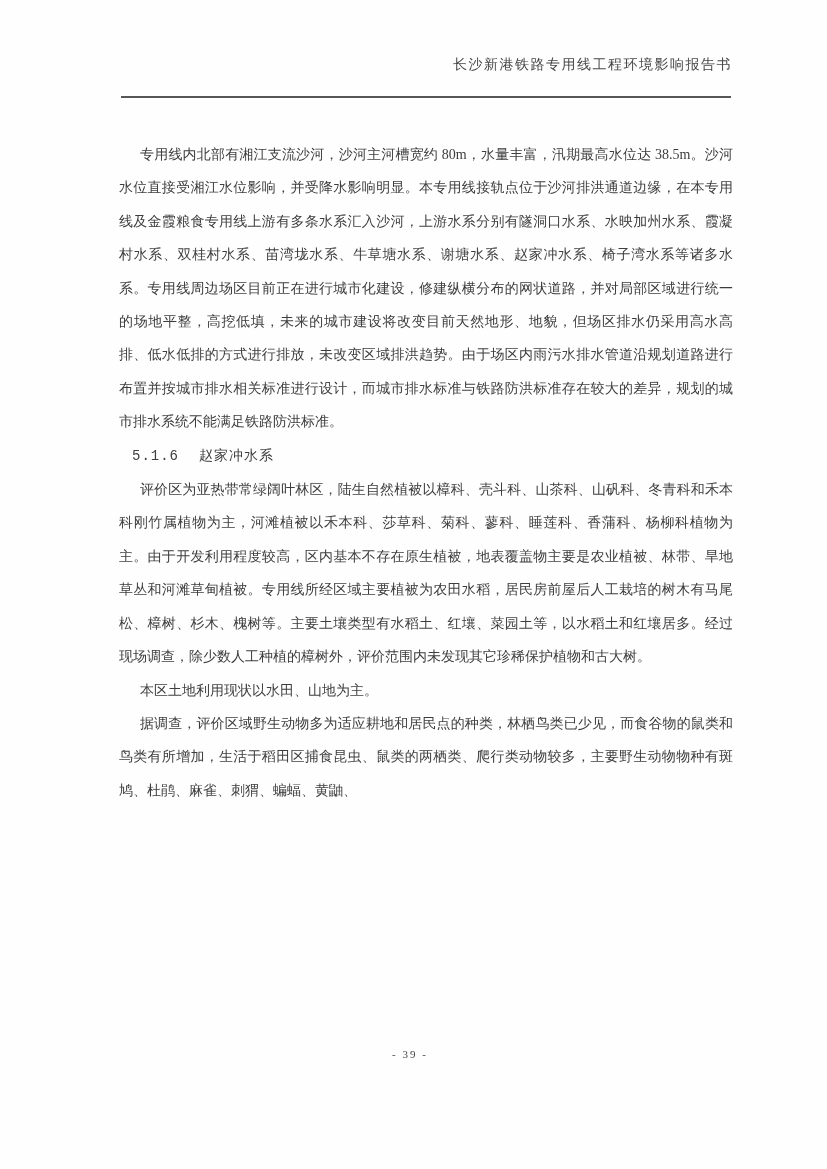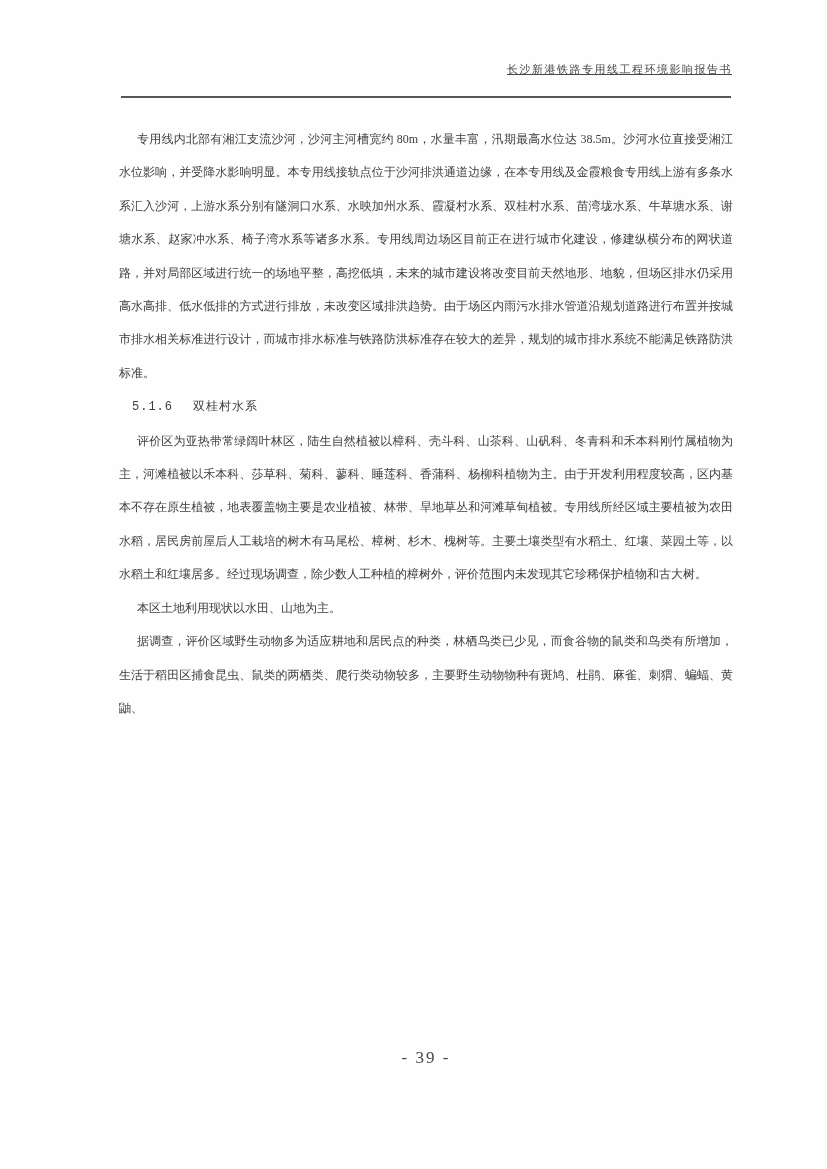--- a/index.html
+++ b/index.html
@@ -11,44 +11,43 @@
     position: relative;
     width: 827px;
     height: 1169px;
     background: #fefefe;
     font-family: "Liberation Serif", "DejaVu Serif", serif;
     color: #3d3d3d;
     overflow: hidden;
   }
   .header-title {
     position: absolute;
-    top: 62px;
+    top: 56px;
     left: 120px;
     width: 612px;
     text-align: right;
-    font-size: 11px;
+    font-size: 14px;
     letter-spacing: 1.5px;
     color: #474747;
     white-space: nowrap;
-    text-decoration: underline;
   }
   .header-rule {
     position: absolute;
     top: 96px;
     left: 121px;
     width: 610px;
     height: 2px;
     background: #565656;
   }
   .content {
     position: absolute;
-    top: 123px;
+    top: 138px;
     left: 119px;
     width: 614px;
-    font-size: 12px;
+    font-size: 14px;
     line-height: 33.4px;
     text-align: justify;
     text-justify: inter-ideograph;
     color: #3d3d3d;
   }
   .content p {
     margin: 0;
     padding: 0;
   }
   p.body-para {
@@ -61,38 +60,38 @@
     letter-spacing: 1px;
     margin-right: 20px;
     font-family: Liberation Mono, monospace;
   }
   p.heading .htitle {
     letter-spacing: 1px;
   }
   .footer {
     position: absolute;
     top: 1048px;
-    left: 120px;
+    left: 104px;
     width: 612px;
     text-align: center;
-    font-size: 17px;
+    font-size: 11px;
     letter-spacing: 2px;
     color: #474747;
   }
 </style>
 </head>
 <body>
 
 <div class="page">
   <div class="header-title">长沙新港铁路专用线工程环境影响报告书</div>
   <div class="header-rule"></div>
 
   <div class="content">
       <p class="body-para">专用线内北部有湘江支流沙河，沙河主河槽宽约 80m，水量丰富，汛期最高水位达 38.5m。沙河水位直接受湘江水位影响，并受降水影响明显。本专用线接轨点位于沙河排洪通道边缘，在本专用线及金霞粮食专用线上游有多条水系汇入沙河，上游水系分别有隧洞口水系、水映加州水系、霞凝村水系、双桂村水系、苗湾垅水系、牛草塘水系、谢塘水系、赵家冲水系、椅子湾水系等诸多水系。专用线周边场区目前正在进行城市化建设，修建纵横分布的网状道路，并对局部区域进行统一的场地平整，高挖低填，未来的城市建设将改变目前天然地形、地貌，但场区排水仍采用高水高排、低水低排的方式进行排放，未改变区域排洪趋势。由于场区内雨污水排水管道沿规划道路进行布置并按城市排水相关标准进行设计，而城市排水标准与铁路防洪标准存在较大的差异，规划的城市排水系统不能满足铁路防洪标准。</p>
-      <p class="heading"><span class="hnum">5.1.6</span><span class="htitle">双桂村水系</span></p>
+      <p class="heading"><span class="hnum">5.1.6</span><span class="htitle">赵家冲水系</span></p>
       <p class="body-para">评价区为亚热带常绿阔叶林区，陆生自然植被以樟科、壳斗科、山茶科、山矾科、冬青科和禾本科刚竹属植物为主，河滩植被以禾本科、莎草科、菊科、蓼科、睡莲科、香蒲科、杨柳科植物为主。由于开发利用程度较高，区内基本不存在原生植被，地表覆盖物主要是农业植被、林带、旱地草丛和河滩草甸植被。专用线所经区域主要植被为农田水稻，居民房前屋后人工栽培的树木有马尾松、樟树、杉木、槐树等。主要土壤类型有水稻土、红壤、菜园土等，以水稻土和红壤居多。经过现场调查，除少数人工种植的樟树外，评价范围内未发现其它珍稀保护植物和古大树。</p>
       <p class="body-para">本区土地利用现状以水田、山地为主。</p>
       <p class="body-para">据调查，评价区域野生动物多为适应耕地和居民点的种类，林栖鸟类已少见，而食谷物的鼠类和鸟类有所增加，生活于稻田区捕食昆虫、鼠类的两栖类、爬行类动物较多，主要野生动物物种有斑鸠、杜鹃、麻雀、刺猬、蝙蝠、黄鼬、</p>
     </div>
 
   <div class="footer">
     <span>- 39 -</span>
   </div>
 </div>
 

